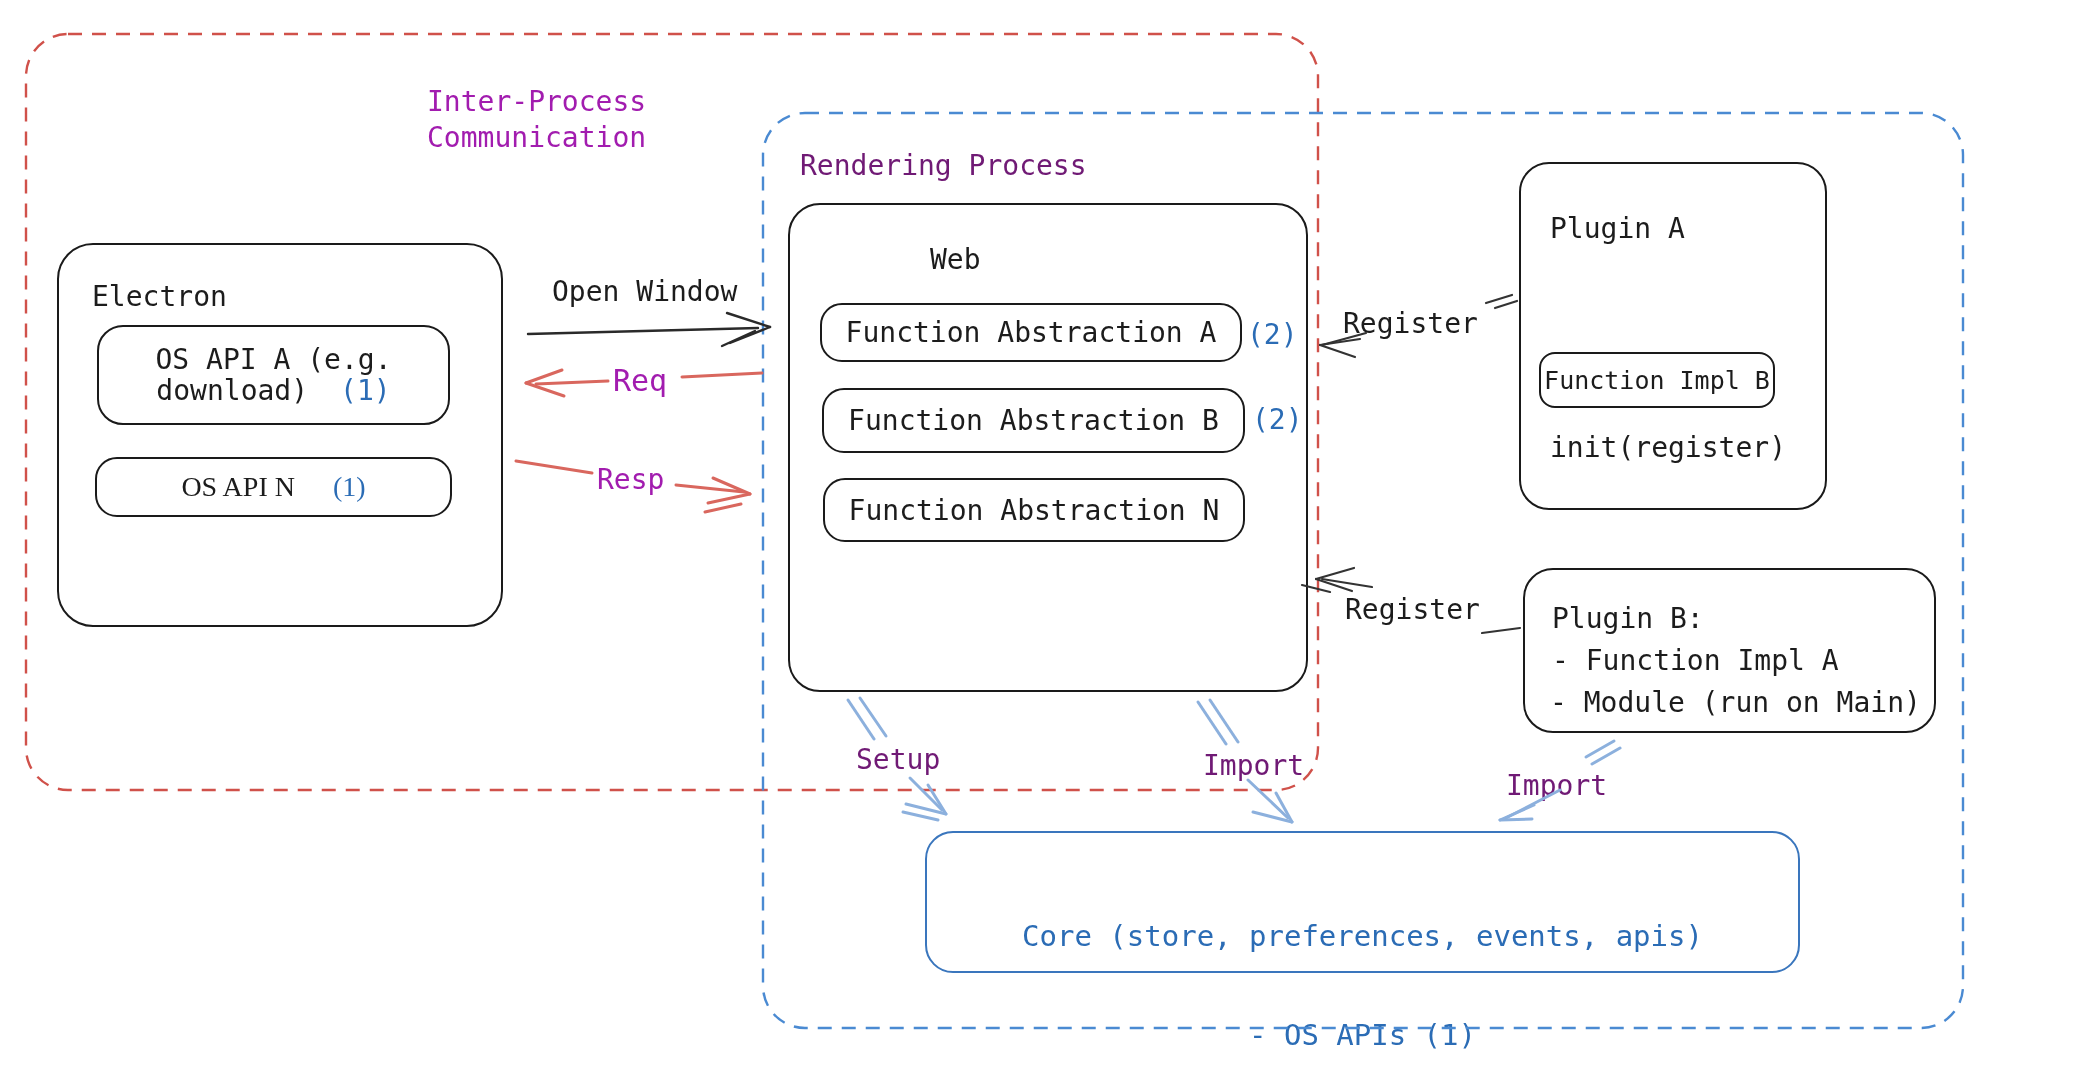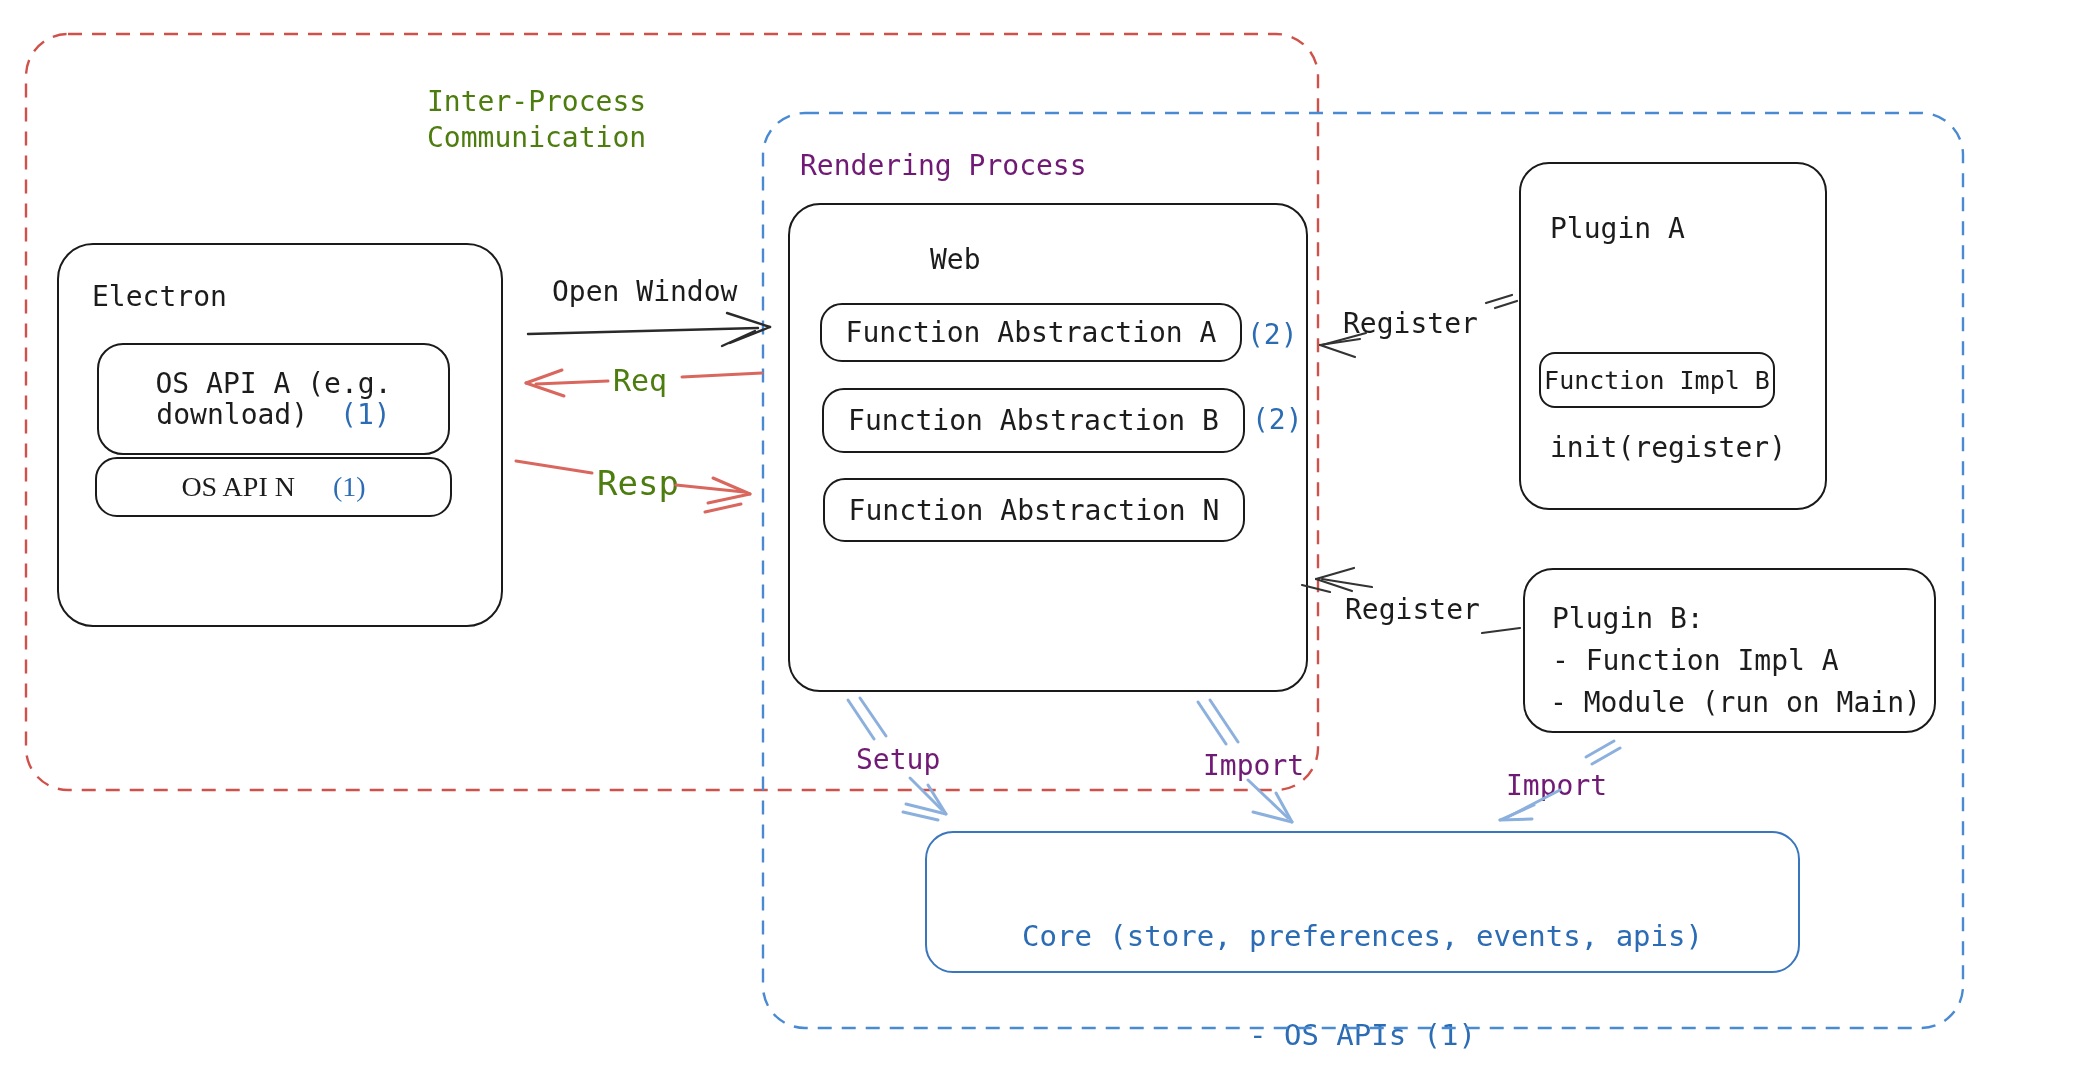--- a/index.html
+++ b/index.html
@@ -1,39 +1,39 @@
 <!DOCTYPE html>
 <html><head>
 <meta charset="utf-8">
 <style>
   html,body{margin:0;padding:0;background:#fff;}
   #stage{position:relative;width:2074px;height:1066px;background:#ffffff;overflow:hidden;
          font-family:"DejaVu Sans Mono","Liberation Mono",monospace;color:#1c1c1c;font-size:28px;}
   .box{position:absolute;border:2.4px solid #1a1a1a;background:#fff;box-sizing:border-box;}
   .sub{display:flex;align-items:center;justify-content:center;text-align:center;}
   .lbl{position:absolute;white-space:pre;line-height:1.15;}
-  .red{color:#4d7c0f;}
+  .red{color:#a21caf;}
   .blue{color:#701a75;}
   .badge{color:#2b6cb5;}
   #svg-overlay{position:absolute;left:0;top:0;pointer-events:none;}
   .corelines{position:absolute;text-align:center;color:#2b6cb5;font-size:29px;line-height:33px;white-space:pre;}
   .pbline{position:absolute;white-space:pre;}
 </style>
 </head>
 <body>
 
 <div id="stage">
 
   <div class="lbl red" style="left:427px;top:84px;width:245px;white-space:normal;line-height:36px;">Inter-Process Communication</div>
   <div class="lbl blue" style="left:800px;top:150px;">Rendering Process</div>
 
   <div class="box" style="left:57px;top:243px;width:446px;height:384px;border-radius:36px;"></div>
   <div class="lbl" style="left:92px;top:281px;">Electron</div>
 
-  <div class="box sub" style="left:97px;top:343px;width:353px;height:112px;border-radius:26px;padding:0 0;">
+  <div class="box sub" style="left:97px;top:325px;width:353px;height:100px;border-radius:26px;padding:0 0;">
     <span style="white-space:normal;line-height:31px;">
       <span>OS API A (e.g. download)</span><span class="badge" style="margin-left:32px;">(1)</span>
     </span>
   </div>
 
   <div class="box sub" style="left:95px;top:457px;width:357px;height:60px;border-radius:22px;font-family:Liberation Serif, serif;">
     <span>OS API N</span>
       <span class="badge" style="margin-left:38px;">(1)</span>
   </div>
 
@@ -70,21 +70,21 @@
 
   <div class="box" style="left:925px;top:831px;width:875px;height:142px;border-radius:28px;border-color:#3a76bd;border-width:2.2px;"></div>
   <div class="corelines" style="left:925px;top:854px;width:875px;">
     <div>Core (store, preferences, events, apis)</div>
     <div>- OS APIs (1)</div>
     
   </div>
 
   <div class="lbl" style="left:552px;top:276px;">Open Window</div>
   <div class="lbl red" style="left:613px;top:364px;font-size:30px;">Req</div>
-  <div class="lbl red" style="left:597px;top:464px;font-size:34px;">Resp</div>
+  <div class="lbl red" style="left:597px;top:464px;font-size:28px;">Resp</div>
   <div class="lbl" style="left:1343px;top:308px;">Register</div>
   <div class="lbl" style="left:1345px;top:594px;">Register</div>
   <div class="lbl blue" style="left:856px;top:744px;">Setup</div>
   <div class="lbl blue" style="left:1203px;top:750px;">Import</div>
   <div class="lbl blue" style="left:1506px;top:770px;">Import</div>
 
   <svg id="svg-overlay" width="2074" height="1066" viewBox="0 0 2074 1066" fill="none">
 
     <rect x="26" y="34" width="1292" height="756" rx="42" stroke="#d0514a" stroke-width="2.4" stroke-dasharray="14 10"></rect>
     <rect x="763" y="113" width="1200" height="915" rx="42" stroke="#4a8ad2" stroke-width="2.4" stroke-dasharray="14 10"></rect>

